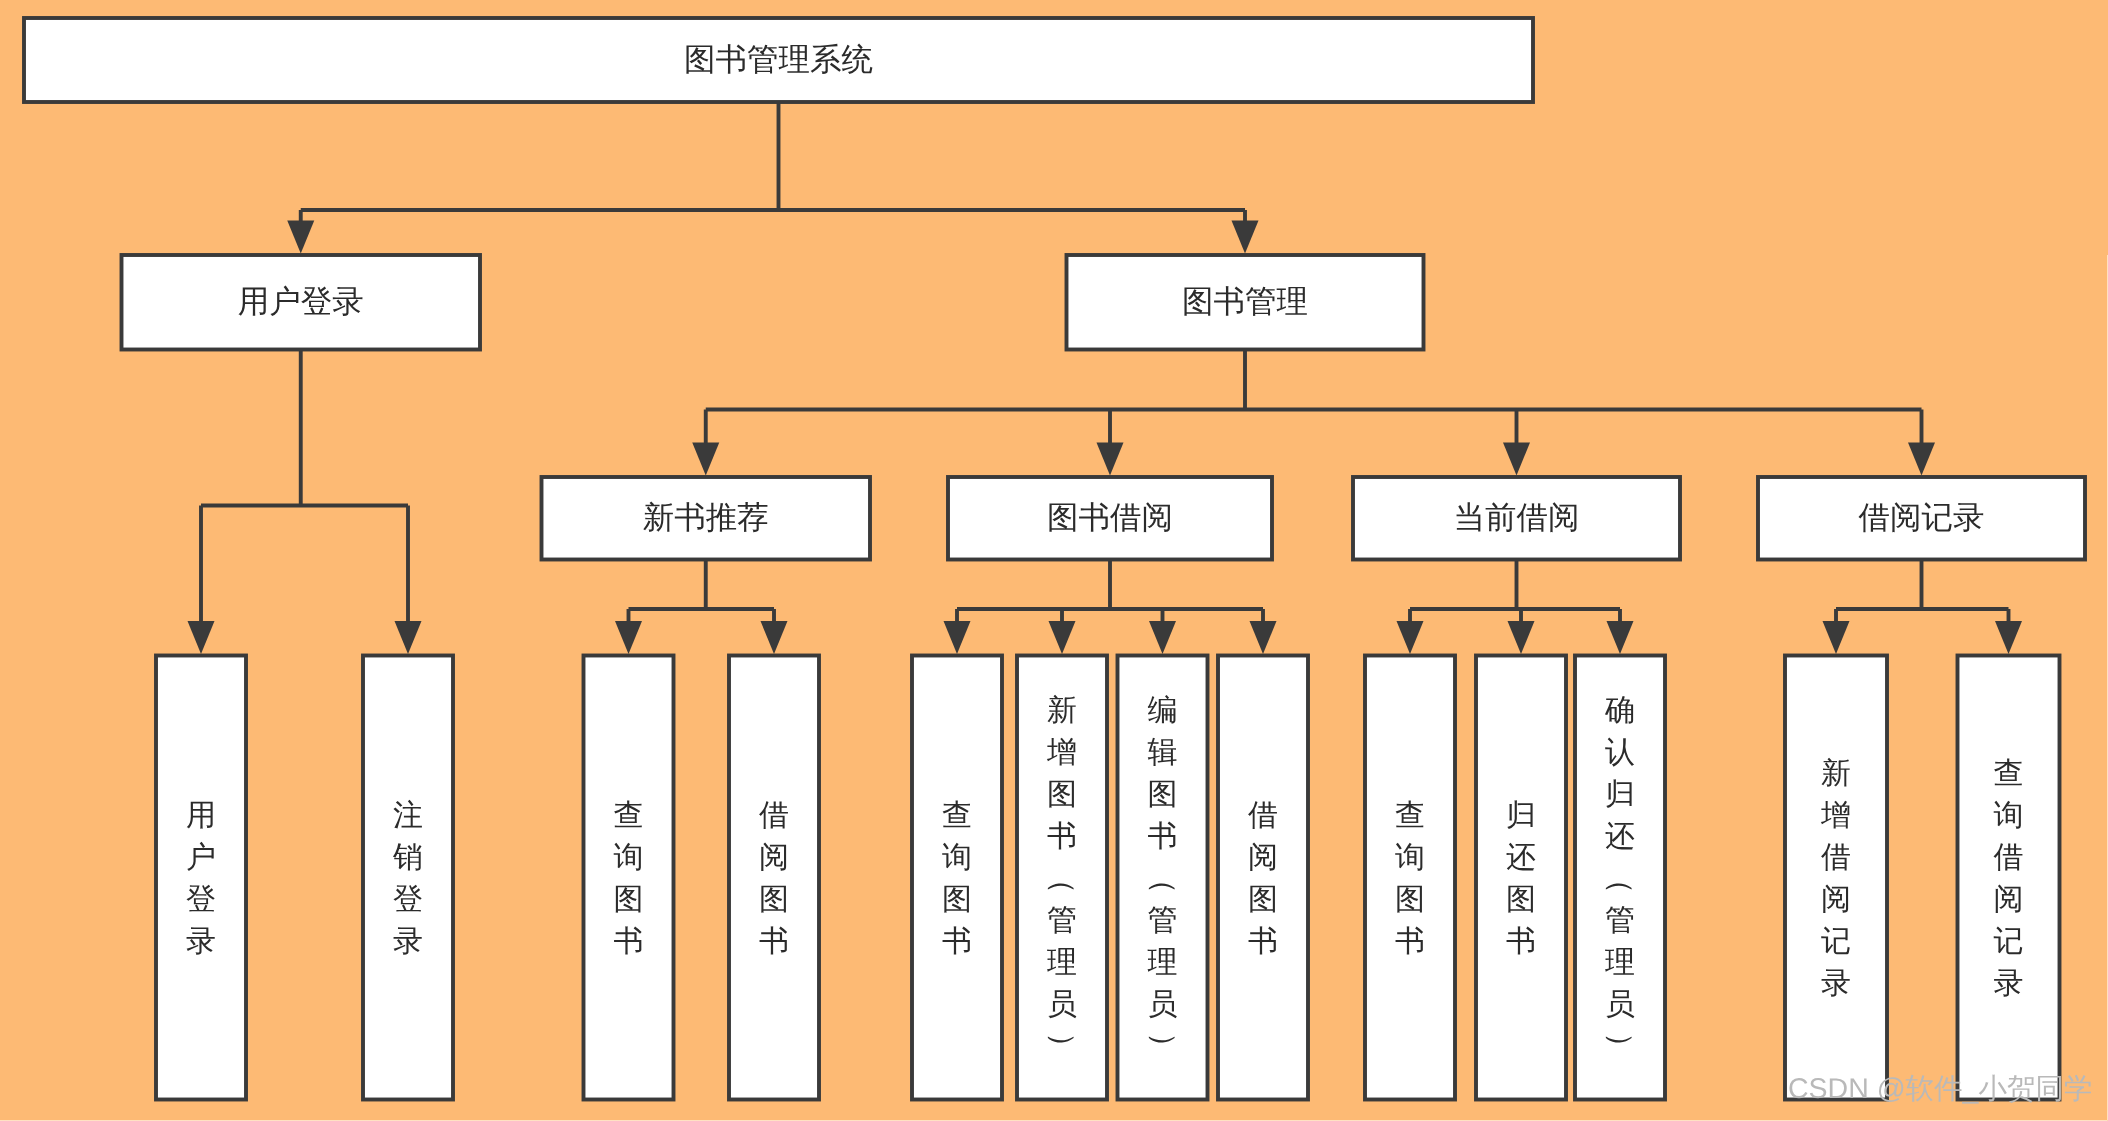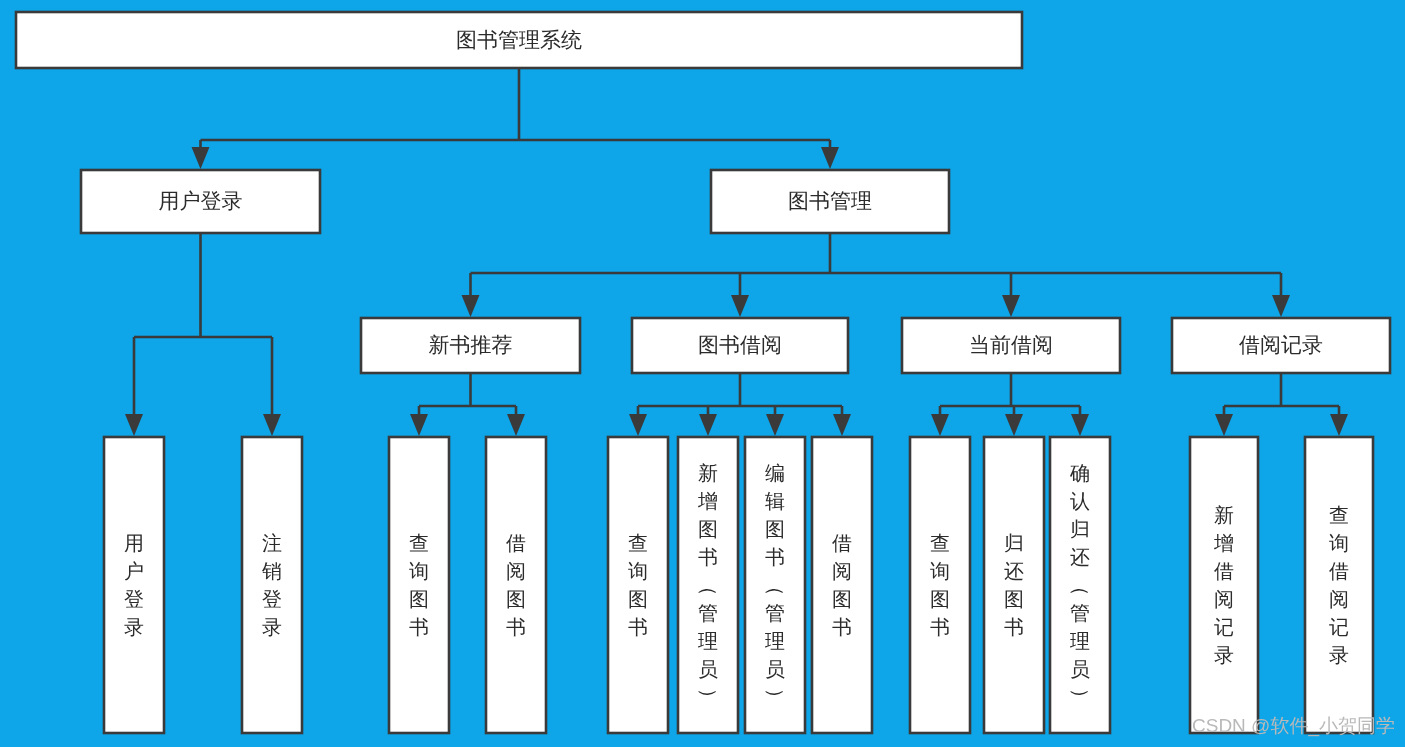--- a/index.html
+++ b/index.html
@@ -7,21 +7,21 @@
     padding: 0;
     background: #ffffff;
   }
   body {
     font-family: "Liberation Sans", "DejaVu Sans", sans-serif;
   }
   #diagram-root {
     position: relative;
     width: 1405px;
     height: 747px;
-    background: #0ea5e9;
+    background: #fdba74;
     overflow: hidden;
   }
   svg.diagram-canvas {
     position: absolute;
     left: 0;
     top: 0;
     width: 1405px;
     height: 747px;
   }
   .node-rect {

